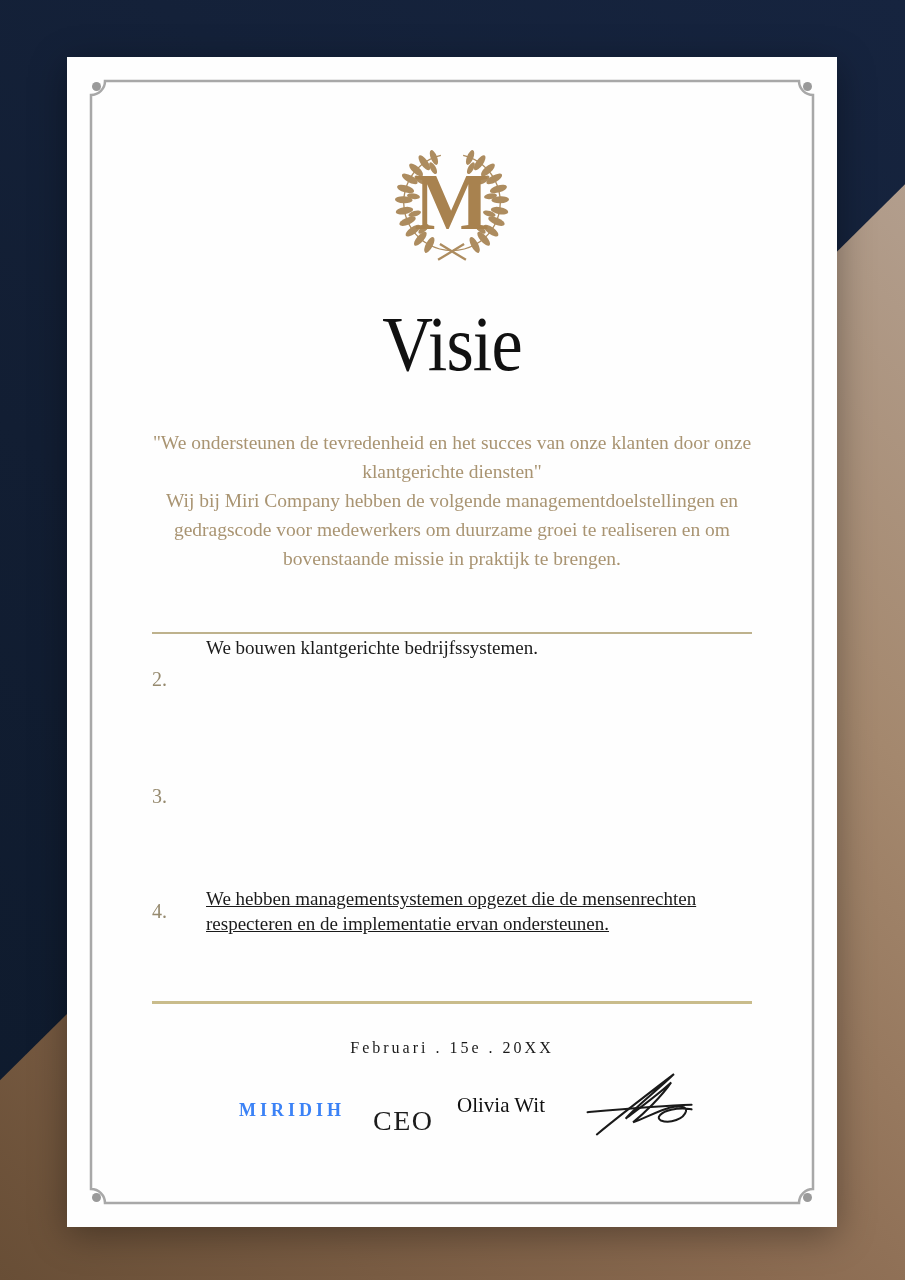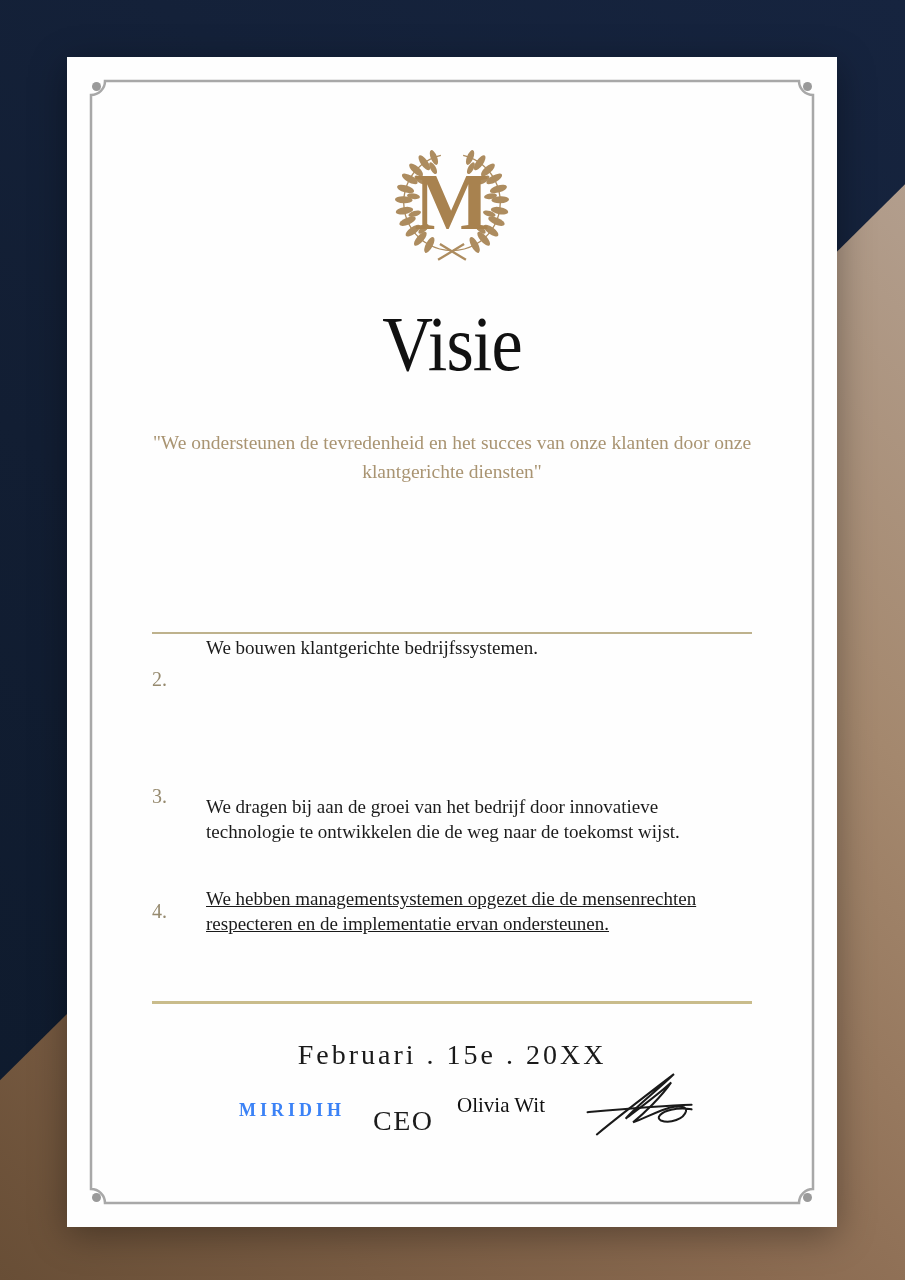--- a/index.html
+++ b/index.html
@@ -34,21 +34,21 @@
   .rule-top{top:575px;height:2px;}
   .rule-bottom{top:944px;height:3px;background:#c9bc8b;}
   .li-num{left:85px;width:44px;font-size:20px;color:#968a6f;}
   .li-text{left:139px;width:525px;font-size:19px;line-height:25px;color:#1b1b1b;}
   .num-2{top:611px;} .text-1{top:578px;}
   .num-3{top:728px;} .text-2{top:645px;}
   .num-4{top:843px;} .text-3{top:737px;}
   .text-4{top:829px;text-decoration:underline;} .text-5{top:921px;}
   .date{
     left:0;top:982px;width:770px;text-align:center;
-    font-size:28px;letter-spacing:3px;color:#1a1a1a;
+    font-size:16px;letter-spacing:3px;color:#1a1a1a;
   }
   .company{left:172px;top:1043px;font-size:18px;font-weight:bold;letter-spacing:4px;color:#3b82f6;}
   .role{left:306px;top:1048px;font-size:28px;letter-spacing:1.5px;color:#1c1c1c;}
   .ceo-name{left:390px;top:1036px;font-size:21px;color:#101010;}
   .signature{left:515px;top:1008px;width:130px;height:85px;}
 </style>
 </head>
 <body>
 
 <div class="bg-brown"></div>
@@ -170,30 +170,30 @@
       </g>
       <path d="M -15 62 L 13 45 M -13 45 L 15 62" stroke="#ad8c5f" stroke-width="2.5" fill="none"></path>
       <text x="0" y="29" text-anchor="middle" font-size="86" font-weight="bold" font-family="Liberation Serif, serif" fill="#a8824f">M</text>
     </g>
   </svg>
 
   <div class="abs title">Visie</div>
 
   <div class="abs quote-block">
     <p>"We ondersteunen de tevredenheid en het succes van onze klanten door onze klantgerichte diensten"</p>
+    <p>Wij bij Miri Company hebben de volgende managementdoelstellingen en gedragscode voor medewerkers om duurzame groei te realiseren en om bovenstaande missie in praktijk te brengen.</p>
   </div>
 
   <div class="abs rule rule-top"></div>
 
   <div class="abs li-text text-1">We bouwen klantgerichte bedrijfssystemen.</div>
 
   <div class="abs li-num num-2">2.</div>
 
   <div class="abs li-num num-3">3.</div>
-  <div class="abs li-text text-3">We dragen bij aan de groei van het bedrijf door innovatieve technologie te ontwikkelen die de weg naar de toekomst wijst.</div>
 
   <div class="abs li-num num-4">4.</div>
   <div class="abs li-text text-4">We hebben managementsystemen opgezet die de mensenrechten respecteren en de implementatie ervan ondersteunen.</div>
 
 
   <div class="abs rule rule-bottom"></div>
 
   <div class="abs date">Februari . 15e . 20XX</div>
 
   <div class="abs company">MIRIDIH</div>

